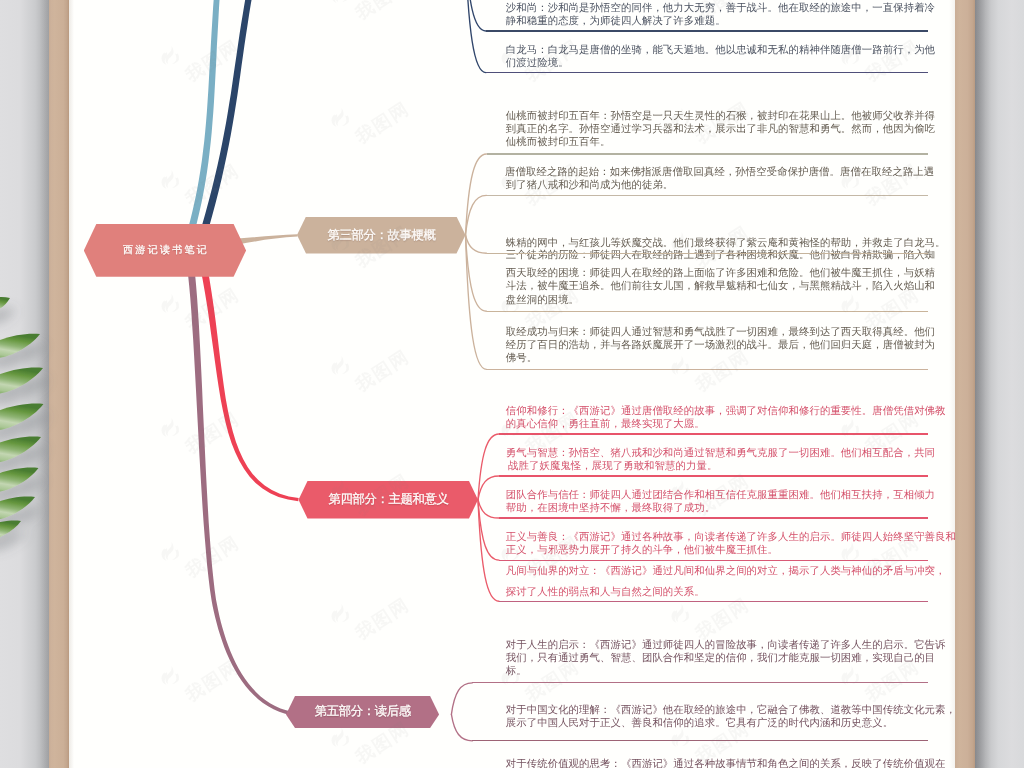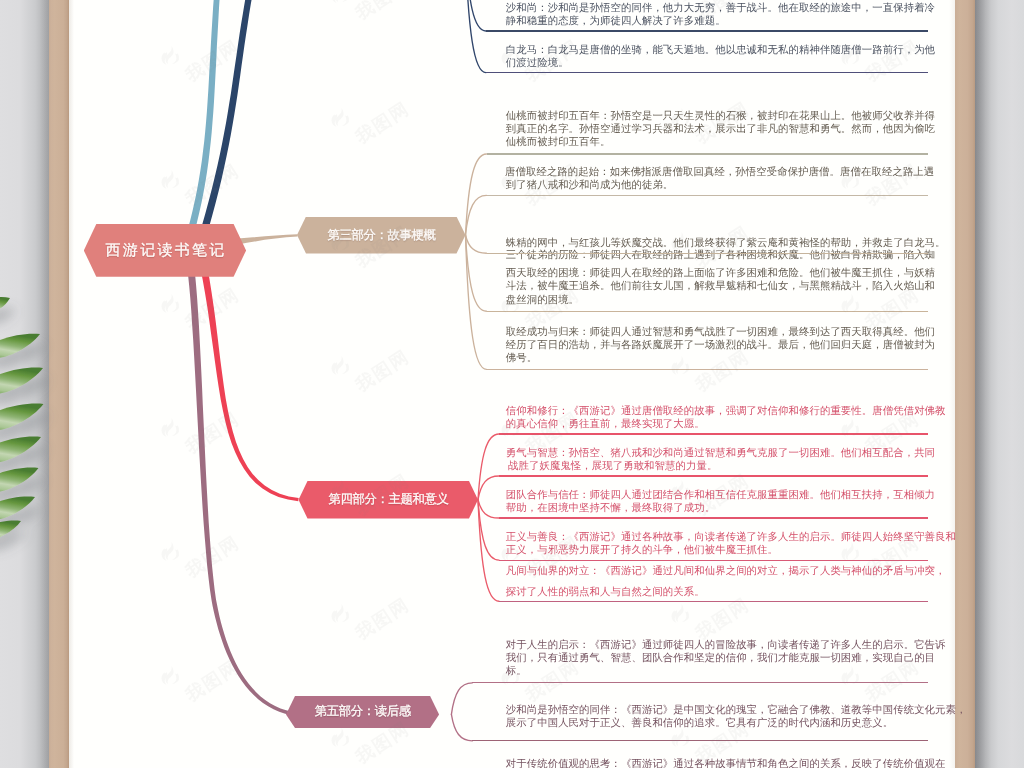--- a/index.html
+++ b/index.html
@@ -20,21 +20,21 @@
   .sh-pl{left:69px;width:5px;background:linear-gradient(90deg,rgba(120,96,72,.13),rgba(120,96,72,0));}
   .sh-pr{left:949px;width:6px;background:linear-gradient(90deg,rgba(120,96,72,0),rgba(120,96,72,.08));}
   .sh-mr{left:975px;width:16px;background:linear-gradient(90deg,rgba(70,70,76,.26),rgba(70,70,76,0));}
   .sh-ml{left:40px;width:9px;background:linear-gradient(90deg,rgba(70,70,76,0),rgba(70,70,76,.10));}
   svg.layer{position:absolute;left:0;top:0;width:1024px;height:768px;}
   .node{position:absolute;display:flex;align-items:center;justify-content:center;}
   .node-label{color:#fffdfb;white-space:nowrap;font-weight:400;
       -webkit-text-stroke:0.3px #fffdfb;
       text-shadow:0 1px 1.2px rgba(60,20,20,.26);}
   .sec-label{font-size:12.4px;letter-spacing:-0.4px;padding-left:0.4px;}
-  .root-label{font-size:15px;letter-spacing:2.3px;padding-left:2.3px;}
+  .root-label{font-size:10px;letter-spacing:2.3px;padding-left:2.3px;}
   .txt{position:absolute;white-space:nowrap;font-size:10.4px;letter-spacing:0.08px;
        transform:translateY(-50%);font-weight:400;}
   .rule{position:absolute;height:1.25px;}
   .wm-layer{position:absolute;left:68px;top:0;width:887px;height:768px;overflow:hidden;pointer-events:none;}
   .wm-unit{position:absolute;width:170px;height:120px;}
   .wm-text{position:absolute;left:21px;top:45px;font-size:18px;color:rgba(135,135,135,.062);
      letter-spacing:2px;transform:rotate(-33deg);transform-origin:0 0;white-space:nowrap;font-weight:700;}
   .wm-logo{position:absolute;left:0px;top:20px;width:20px;height:28px;}
 
 </style>
@@ -185,21 +185,21 @@
     <div class="txt" style="left:505.80px;top:592.00px;color:#d4506a;">探讨了人性的弱点和人与自然之间的关系。</div>
     <div class="rule" style="left:499.00px;top:600.60px;width:429.30px;background:#c0627f;"></div>
   </div>
   <div>
     <div class="txt" style="left:505.80px;top:644.60px;color:#74525f;">对于人生的启示：《西游记》通过师徒四人的冒险故事，向读者传递了许多人生的启示。它告诉</div>
     <div class="txt" style="left:505.80px;top:657.70px;color:#74525f;">我们，只有通过勇气、智慧、团队合作和坚定的信仰，我们才能克服一切困难，实现自己的目</div>
     <div class="txt" style="left:505.80px;top:670.80px;color:#74525f;">标。</div>
     <div class="rule" style="left:472.40px;top:682.20px;width:455.90px;background:#b27086;"></div>
   </div>
   <div>
-    <div class="txt" style="left:505.80px;top:709.80px;color:#74525f;">沙和尚是孙悟空的同伴：《西游记》是中国文化的瑰宝，它融合了佛教、道教等中国传统文化元素，</div>
+    <div class="txt" style="left:505.80px;top:709.80px;color:#74525f;">对于中国文化的理解：《西游记》他在取经的旅途中，它融合了佛教、道教等中国传统文化元素，</div>
     <div class="txt" style="left:505.80px;top:722.90px;color:#74525f;">展示了中国人民对于正义、善良和信仰的追求。它具有广泛的时代内涵和历史意义。</div>
     <div class="rule" style="left:472.40px;top:740.20px;width:455.90px;background:#9d6375;"></div>
   </div>
   <div>
     <div class="txt" style="left:505.80px;top:764.40px;color:#74525f;">对于传统价值观的思考：《西游记》通过各种故事情节和角色之间的关系，反映了传统价值观在</div>
   </div>
   <div class="wm-layer">
 
    <div class="wm-unit" style="left:92px;top:-102px;"></div>
 

